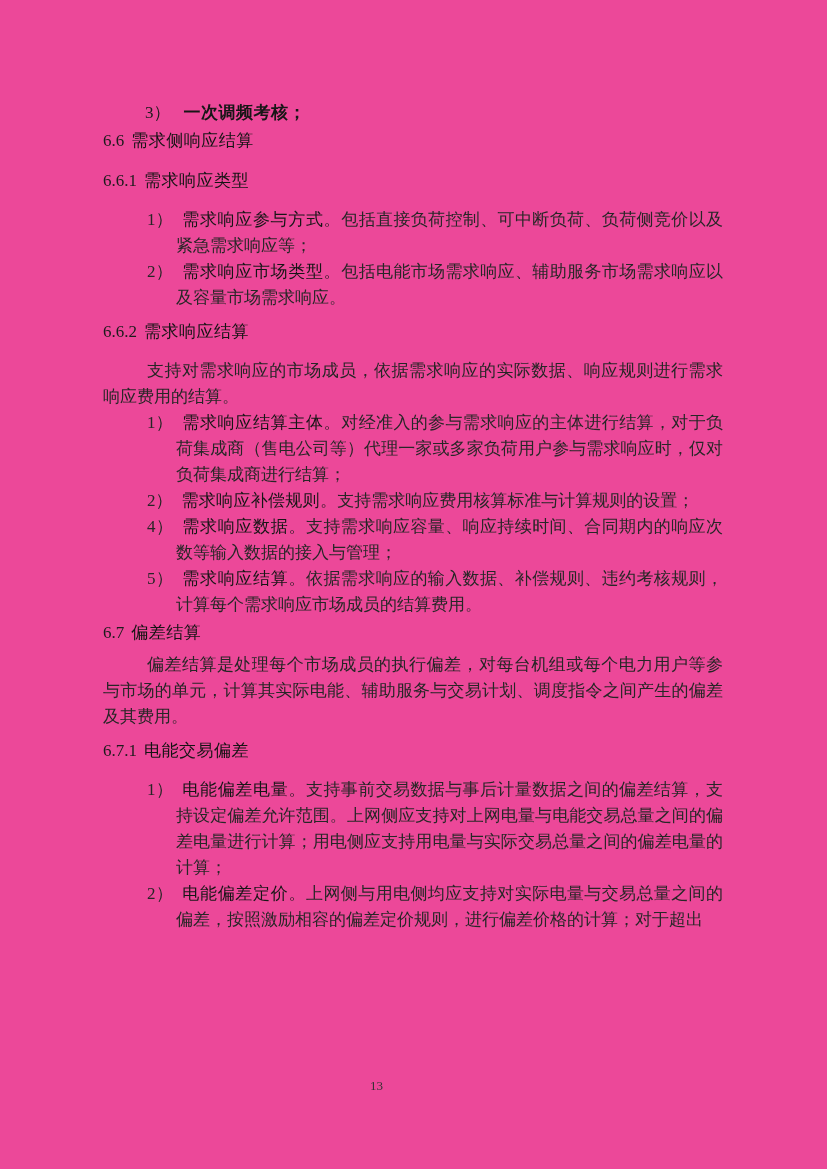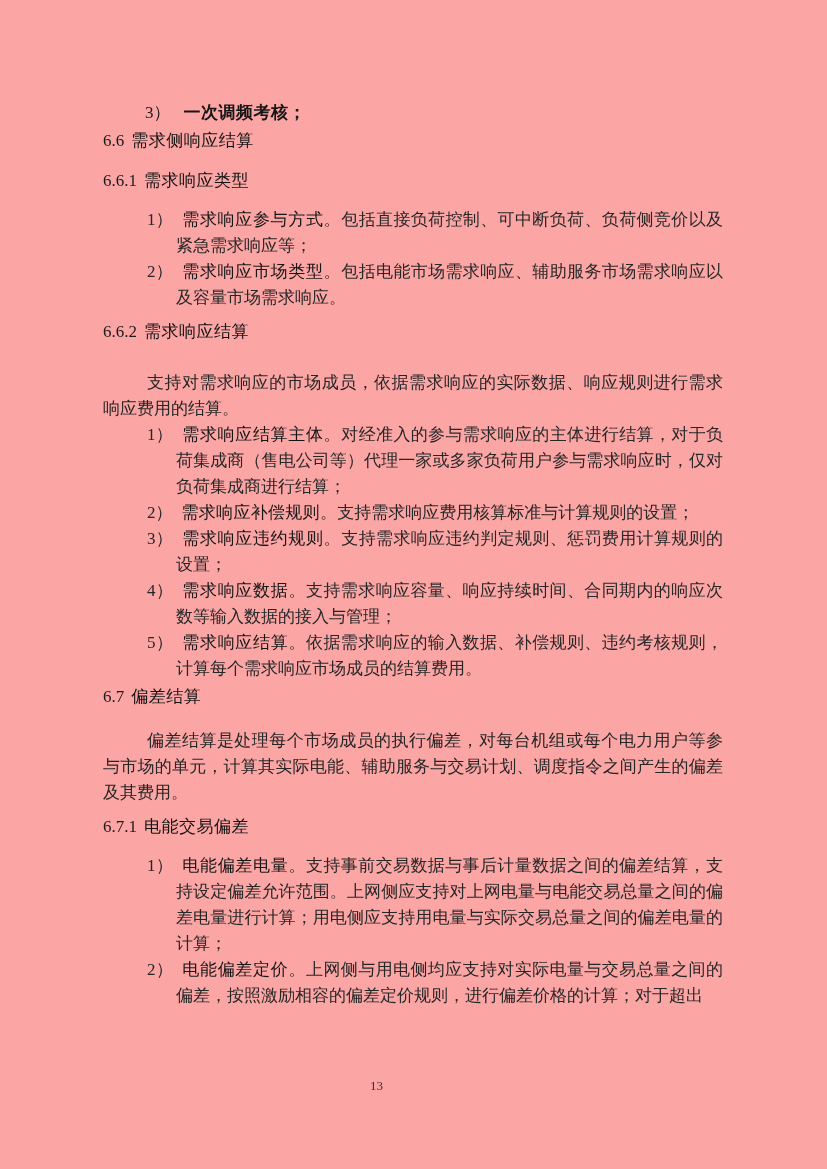--- a/index.html
+++ b/index.html
@@ -2,21 +2,21 @@
 <html><head>
 <meta charset="utf-8">
 <style>
   * { margin: 0; padding: 0; box-sizing: border-box; }
   html, body { background: #e9e9e9; }
   .page {
     position: relative;
     width: 827px;
     height: 1169px;
     margin: 0 auto;
-    background: #fca5a5;
+    background: #ec4899;
     overflow: hidden;
     font-family: "Liberation Serif", "DejaVu Serif", serif;
     color: #262626;
   }
   .content {
     position: absolute;
     left: 103px;
     top: 100px;
     width: 620px;
     font-size: 17px;
@@ -53,21 +53,21 @@
     color: #1c1c1c;
     margin-right: 7px;
   }
   .htitle {
     font-family: "Liberation Sans", "DejaVu Sans", sans-serif;
     font-weight: 400;
     color: #141414;
     letter-spacing: 0.5px;
   }
   
-  .para { text-indent: 44px; margin-top: 12px; }
+  .para { text-indent: 44px; }
   
   .li {
     padding-left: 73px;
     text-indent: -29px;
   }
   .li .num {
     margin-right: 9px;
     color: #262626;
   }
   .li .lead {
@@ -120,23 +120,20 @@
       <span class="hnum">6.6.2</span><span class="htitle">需求响应结算</span>
     </div>
     <div class="para">支持对需求响应的市场成员，依据需求响应的实际数据、响应规则进行需求响应费用的结算。</div>
     <div class="li">
       <span class="num">1）</span><span class="lead">需求响应结算主体。</span><span class="rest">对经准入的参与需求响应的主体进行结算，对于负荷集成商（售电公司等）代理一家或多家负荷用户参与需求响应时，仅对负荷集成商进行结算；</span>
     </div>
     <div class="li">
       <span class="num">2）</span><span class="lead">需求响应补偿规则。</span><span class="rest">支持需求响应费用核算标准与计算规则的设置；</span>
     </div>
     <div class="li">
-      <span class="num">3）</span><span class="lead">需求响应违约规则。</span><span class="rest">支持需求响应违约判定规则、惩罚费用计算规则的设置；</span>
-    </div>
-    <div class="li">
       <span class="num">4）</span><span class="lead">需求响应数据。</span><span class="rest">支持需求响应容量、响应持续时间、合同期内的响应次数等输入数据的接入与管理；</span>
     </div>
     <div class="li">
       <span class="num">5）</span><span class="lead">需求响应结算。</span><span class="rest">依据需求响应的输入数据、补偿规则、违约考核规则，计算每个需求响应市场成员的结算费用。</span>
     </div>
 
     <div class="h2">
       <span class="hnum">6.7</span><span class="htitle">偏差结算</span>
     </div>
     <div class="para">偏差结算是处理每个市场成员的执行偏差，对每台机组或每个电力用户等参与市场的单元，计算其实际电能、辅助服务与交易计划、调度指令之间产生的偏差及其费用。</div>

